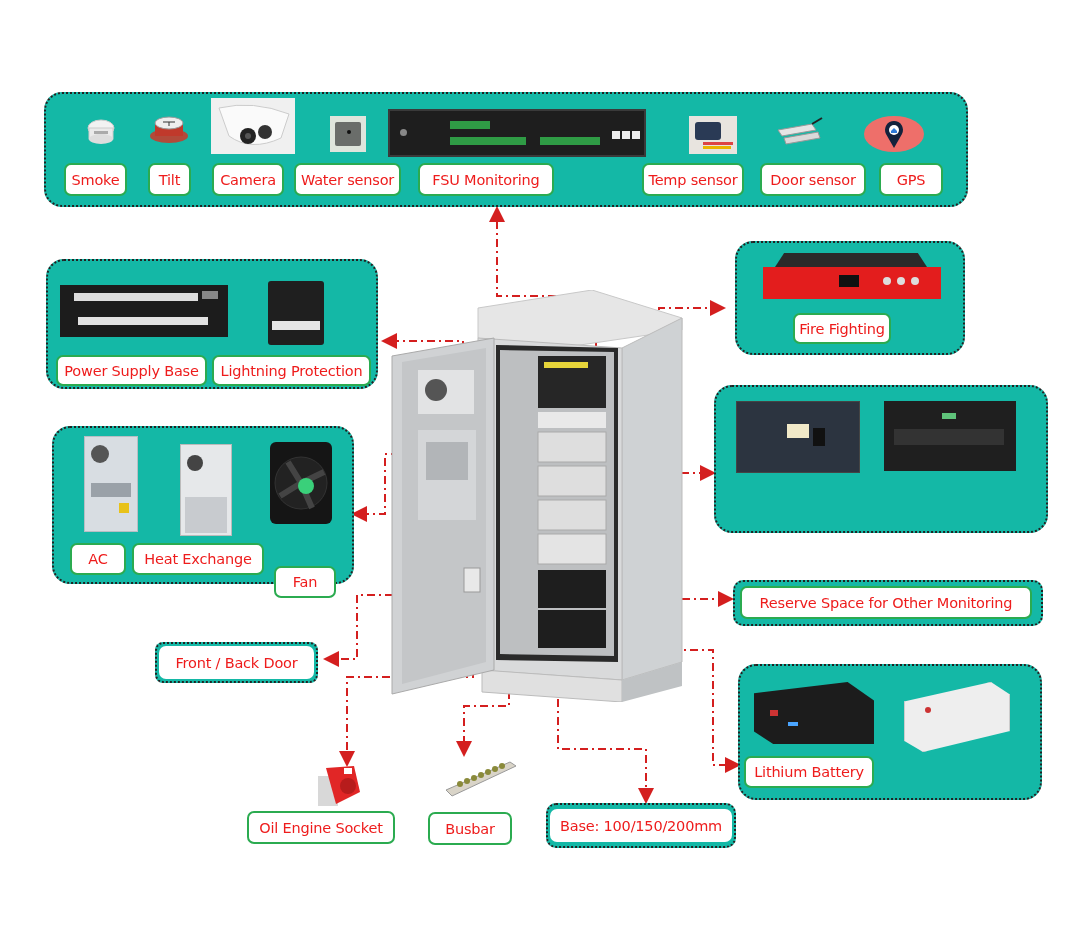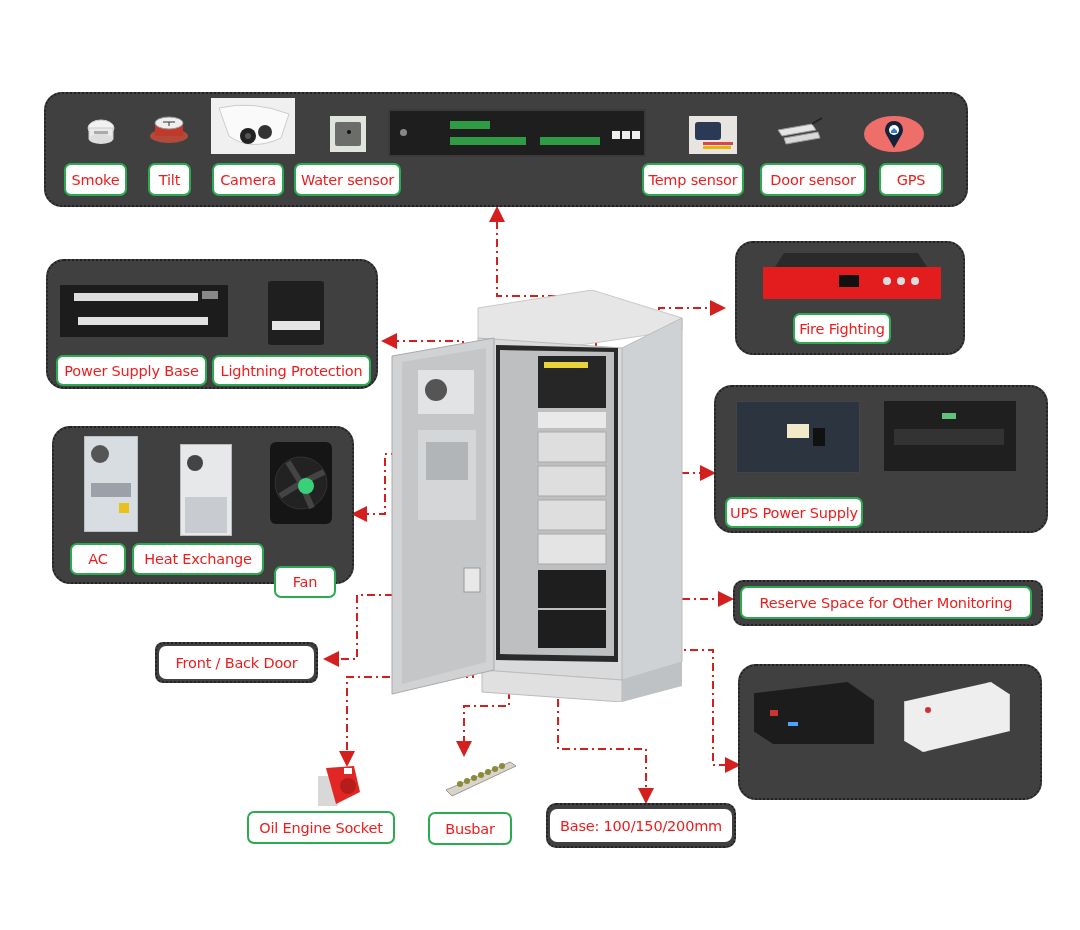--- a/index.html
+++ b/index.html
@@ -1,17 +1,17 @@
 <!DOCTYPE html>
 <html><head>
 <meta charset="utf-8">
 <style>
   * { box-sizing: border-box; margin: 0; padding: 0; }
   body { width: 1080px; height: 930px; background: #ffffff; position: relative; overflow: hidden; font-family: "DejaVu Sans", sans-serif; }
-  .group { position: absolute; border: 2px dotted #222; border-radius: 18px; background: #404040; }
+  .group { position: absolute; border: 2px dotted #222; border-radius: 18px; background: #14b8a6; }
   .label { position: absolute; border: 2px solid #2bab50; border-radius: 7px; color: #ee1c1c; font-size: 14.5px; background: #fff; display: flex; align-items: center; justify-content: center; white-space: nowrap; font-family: "DejaVu Sans", sans-serif; letter-spacing: -0.2px; }
   .item { position: absolute; }
   svg.arrows { position: absolute; left: 0; top: 0; width: 1080px; height: 930px; pointer-events: none; }
   .ic { position: absolute; }
 </style>
 </head>
 <body>
 
 <svg class="arrows" viewBox="0 0 1080 930">
   <defs>
@@ -90,20 +90,21 @@
     <ellipse cx="32" cy="22" rx="30" ry="18" fill="#ee6f6a"></ellipse>
     <path d="M32,36 L24,22 A9,9 0 1 1 40,22 Z" fill="#14223c"></path>
     <circle cx="32" cy="18" r="5" fill="#fff"></circle>
     <path d="M29,19 L32,16 L35,19 L35,21 L29,21 Z" fill="#2f7bd9"></path>
   </svg>
 
   <div class="label" style="left:18px;top:69px;width:63px;height:33px;">Smoke</div>
   <div class="label" style="left:102px;top:69px;width:43px;height:33px;">Tilt</div>
   <div class="label" style="left:166px;top:69px;width:72px;height:33px;">Camera</div>
   <div class="label" style="left:248px;top:69px;width:107px;height:33px;">Water sensor</div>
+  <div class="label" style="left:372px;top:69px;width:136px;height:33px;">FSU Monitoring</div>
   <div class="label" style="left:596px;top:69px;width:102px;height:33px;">Temp sensor</div>
   <div class="label" style="left:714px;top:69px;width:106px;height:33px;">Door sensor</div>
   <div class="label" style="left:833px;top:69px;width:64px;height:33px;">GPS</div>
 </div>
 
 <div class="group" style="left:46px;top:259px;width:332px;height:130px;">
   <div class="ic" style="left:12px;top:24px;width:168px;height:52px;background:#1c1c1c;">
     <div style="position:absolute;left:14px;top:8px;width:124px;height:8px;background:#ddd;"></div>
     <div style="position:absolute;left:18px;top:32px;width:130px;height:8px;background:#e2e2e2;"></div>
     <div style="position:absolute;left:142px;top:6px;width:16px;height:8px;background:#888;"></div>
@@ -151,35 +152,35 @@
 
 <div class="group" style="left:714px;top:385px;width:334px;height:148px;">
   <div class="ic" style="left:20px;top:14px;width:124px;height:72px;background:#2c3440;border:1px solid #444;">
     <div style="position:absolute;left:50px;top:22px;width:22px;height:14px;background:#f1e9c8;"></div>
     <div style="position:absolute;left:76px;top:26px;width:12px;height:18px;background:#111;"></div>
   </div>
   <div class="ic" style="left:168px;top:14px;width:132px;height:70px;background:#1f1f1f;">
     <div style="position:absolute;left:58px;top:12px;width:14px;height:6px;background:#5fc37a;"></div>
     <div style="position:absolute;left:10px;top:28px;width:110px;height:16px;background:#333;"></div>
   </div>
-  <div class="label" style="left:9px;top:110px;width:138px;height:31px;">UPS Power Supply</div>
 </div>
 
 <div class="group" style="left:733px;top:580px;width:310px;height:46px;border-radius:10px;">
   <div class="label" style="left:5px;top:4px;width:292px;height:33px;">Reserve Space for Other Monitoring</div>
 </div>
 
 <div class="group" style="left:738px;top:664px;width:304px;height:136px;">
   <div class="ic" style="left:14px;top:16px;width:120px;height:62px;background:#1c1c1c;clip-path:polygon(0 18%,78% 0,100% 30%,100% 100%,16% 100%,0 80%);">
     <div style="position:absolute;left:16px;top:28px;width:8px;height:6px;background:#c33;"></div>
     <div style="position:absolute;left:34px;top:40px;width:10px;height:4px;background:#4aa5ff;"></div>
   </div>
   <div class="ic" style="left:164px;top:16px;width:106px;height:70px;background:#eeeeee;border:1px solid #ccc;clip-path:polygon(0 28%,82% 0,100% 18%,100% 70%,18% 100%,0 84%);">
     <div style="position:absolute;left:20px;top:24px;width:6px;height:6px;border-radius:50%;background:#c33;"></div>
   </div>
+  <div class="label" style="left:4px;top:90px;width:130px;height:32px;">Lithium Battery</div>
 </div>
 
 <div class="group" style="left:155px;top:642px;width:163px;height:41px;border-radius:8px;">
   <div class="label" style="left:2px;top:2px;width:155px;height:33px;border:none;">Front / Back Door</div>
 </div>
 
 <svg class="ic" style="left:316px;top:762px" width="48" height="46" viewBox="0 0 48 46">
   <rect x="2" y="14" width="20" height="30" fill="#d8d8d8"></rect>
   <path d="M10,6 L38,4 L44,30 L20,42 Z" fill="#e12626"></path>
   <circle cx="32" cy="24" r="8" fill="#b71c1c"></circle>

